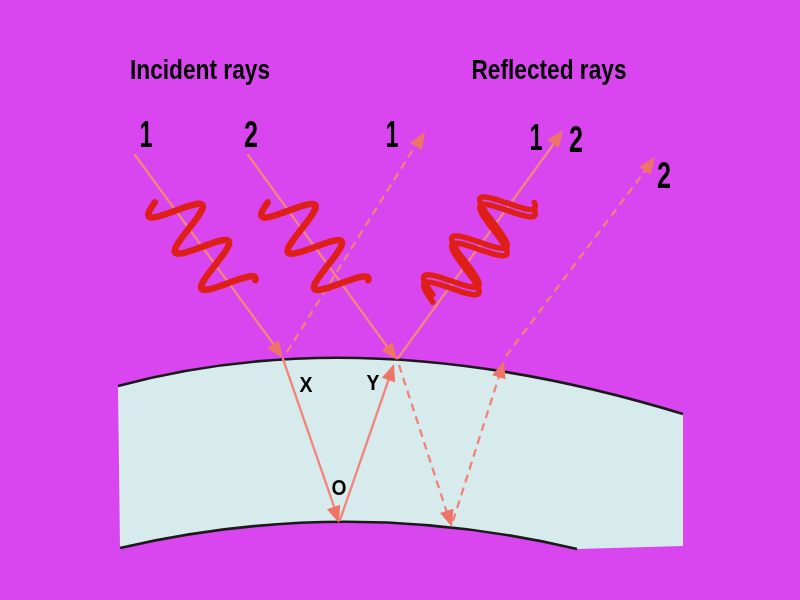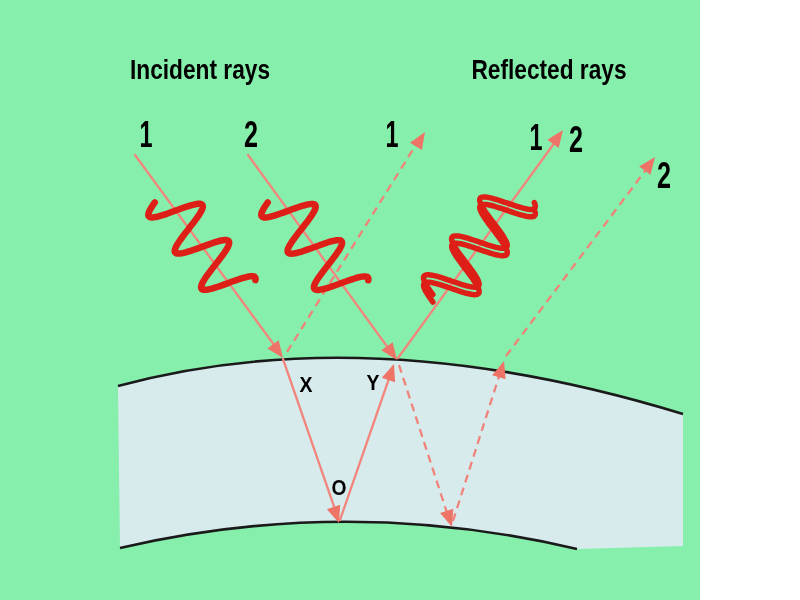--- a/index.html
+++ b/index.html
@@ -1,16 +1,16 @@
 <!DOCTYPE html>
 <html><head>
 <meta charset="utf-8">
 <style>
   html,body{margin:0;padding:0;background:#ffffff;}
-  .stage{width:700px;height:600px;position:relative;background:#86efac;overflow:hidden;}
+  .stage{width:800px;height:600px;position:relative;background:#d946ef;overflow:hidden;}
   svg{display:block;}
   .title{font:700 28px "Liberation Sans", sans-serif;fill:#000;}
   .num{font:700 36px "Liberation Sans", sans-serif;fill:#000;}
   .pt{font:700 22px "Liberation Sans", sans-serif;fill:#000;}
   text{user-select:none;}
 </style>
 </head>
 <body>
 
 <div class="stage">

